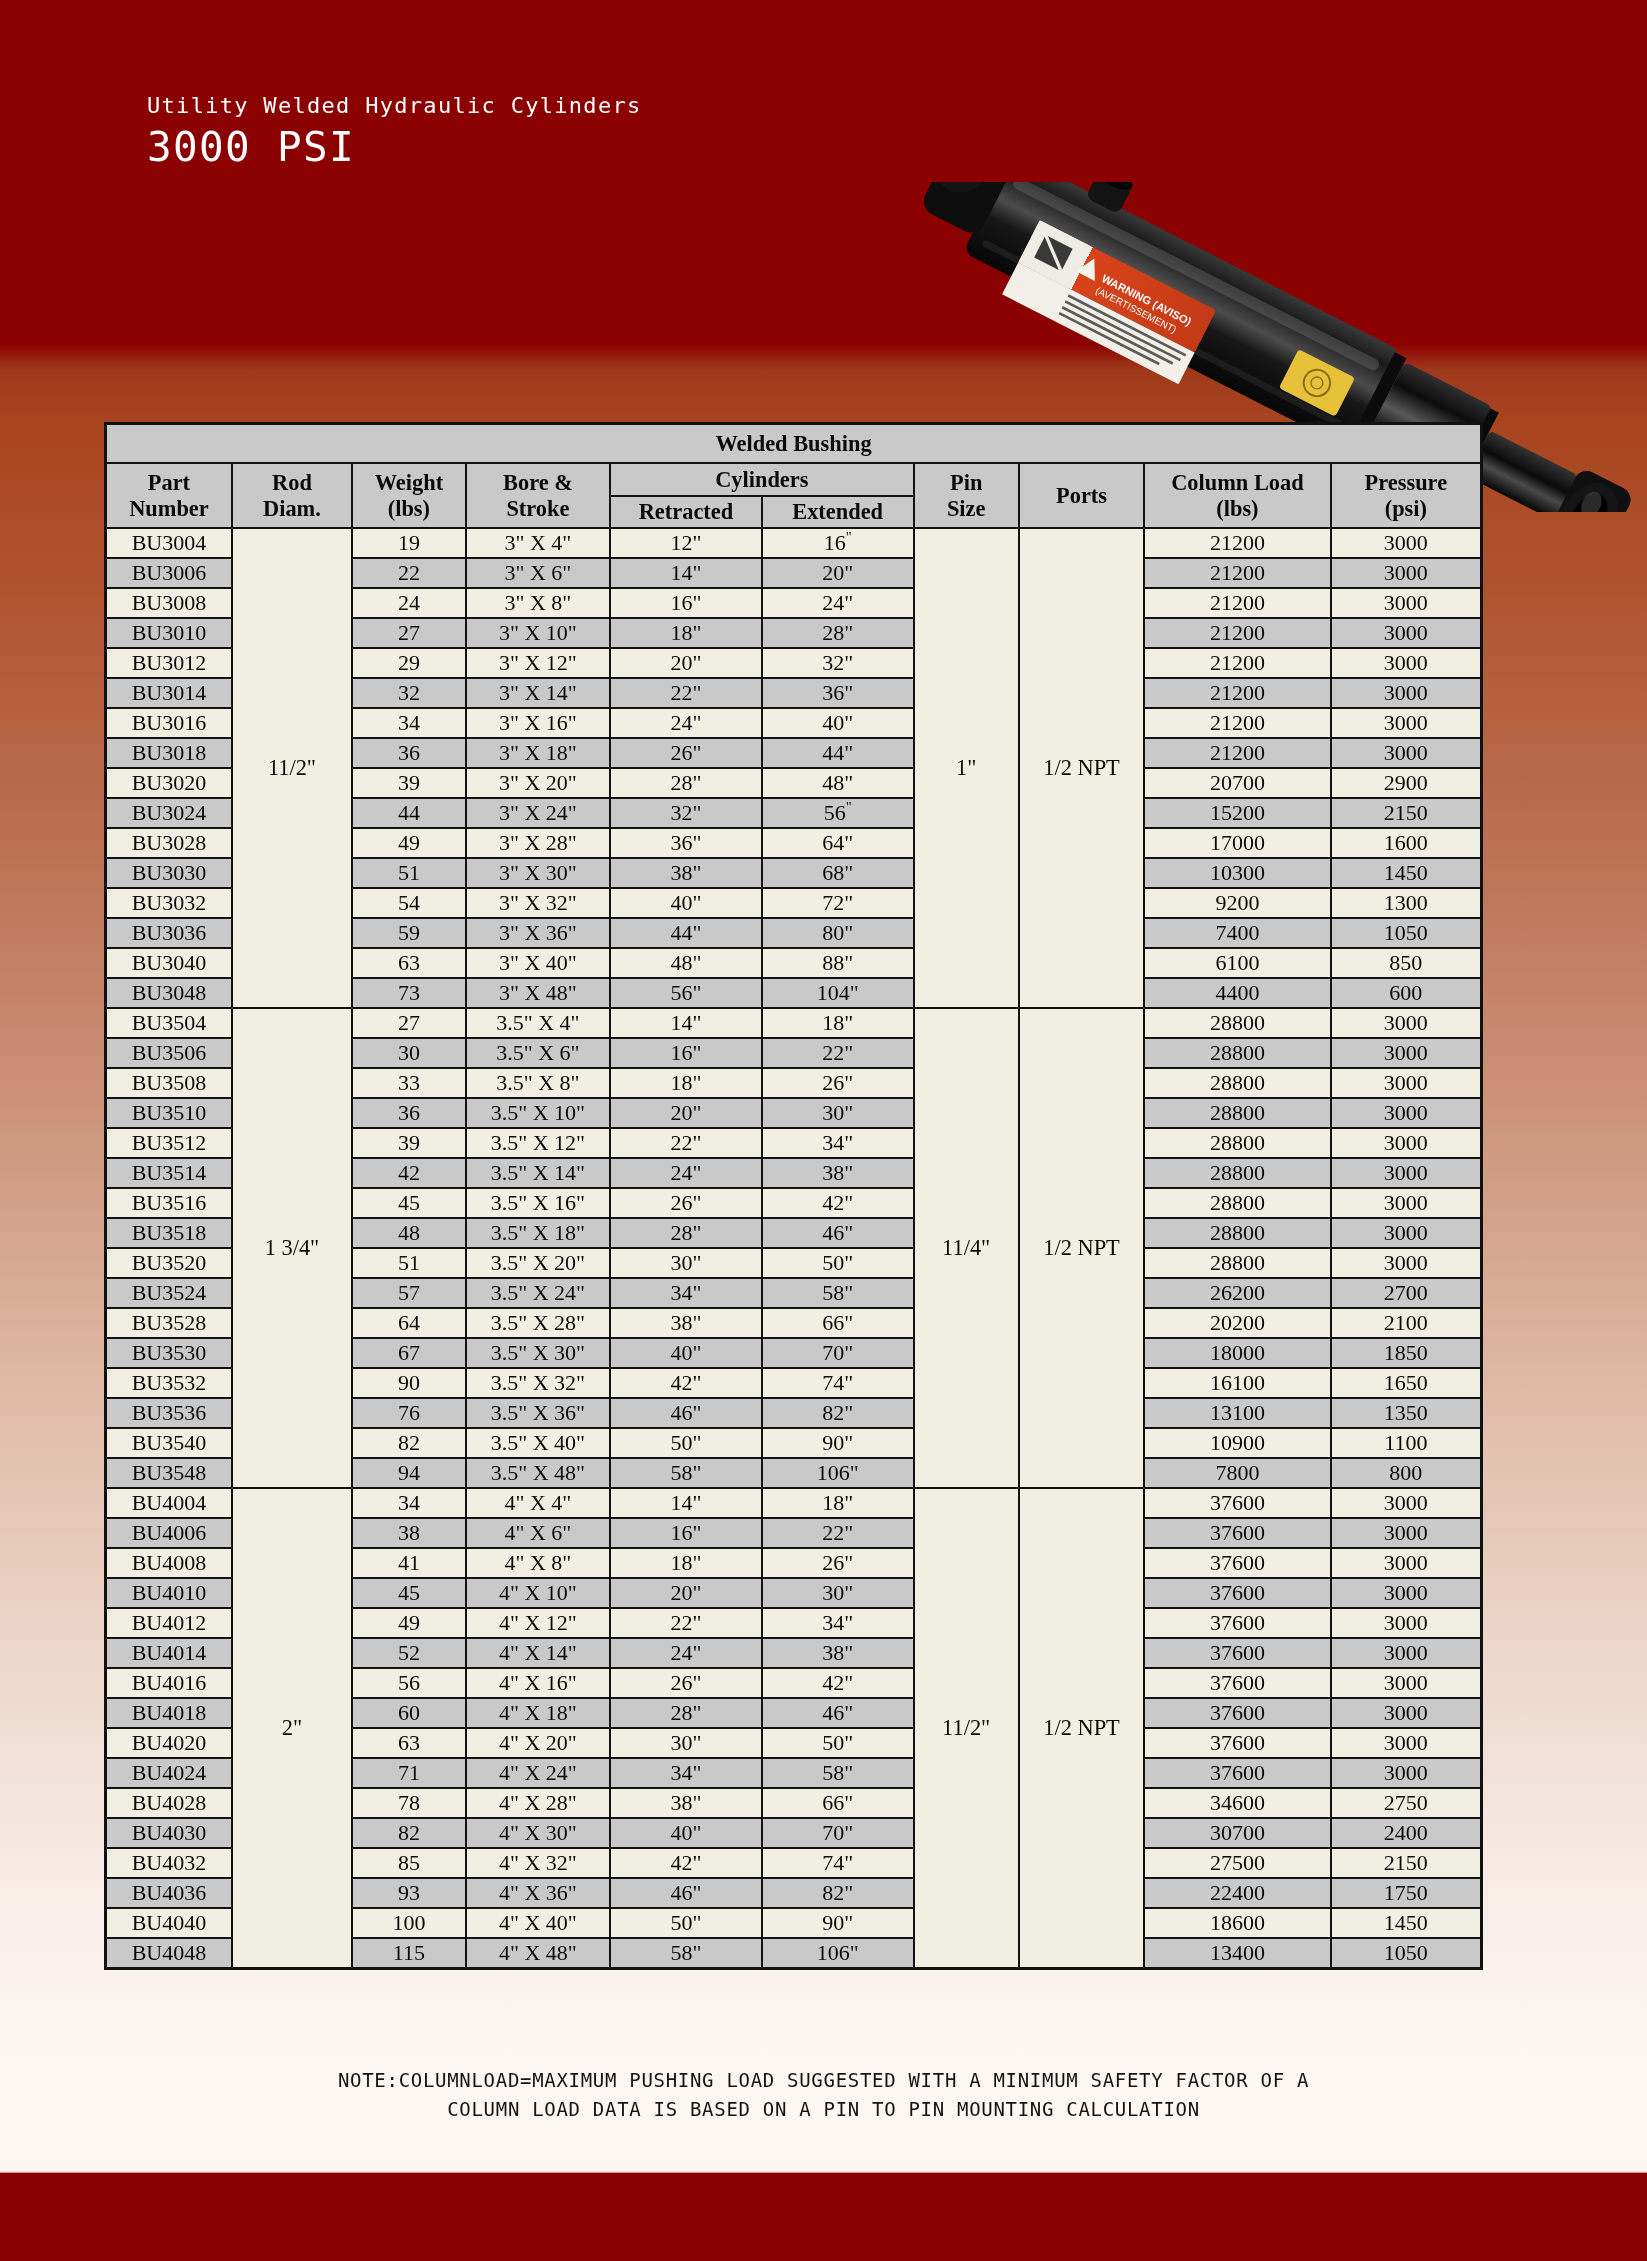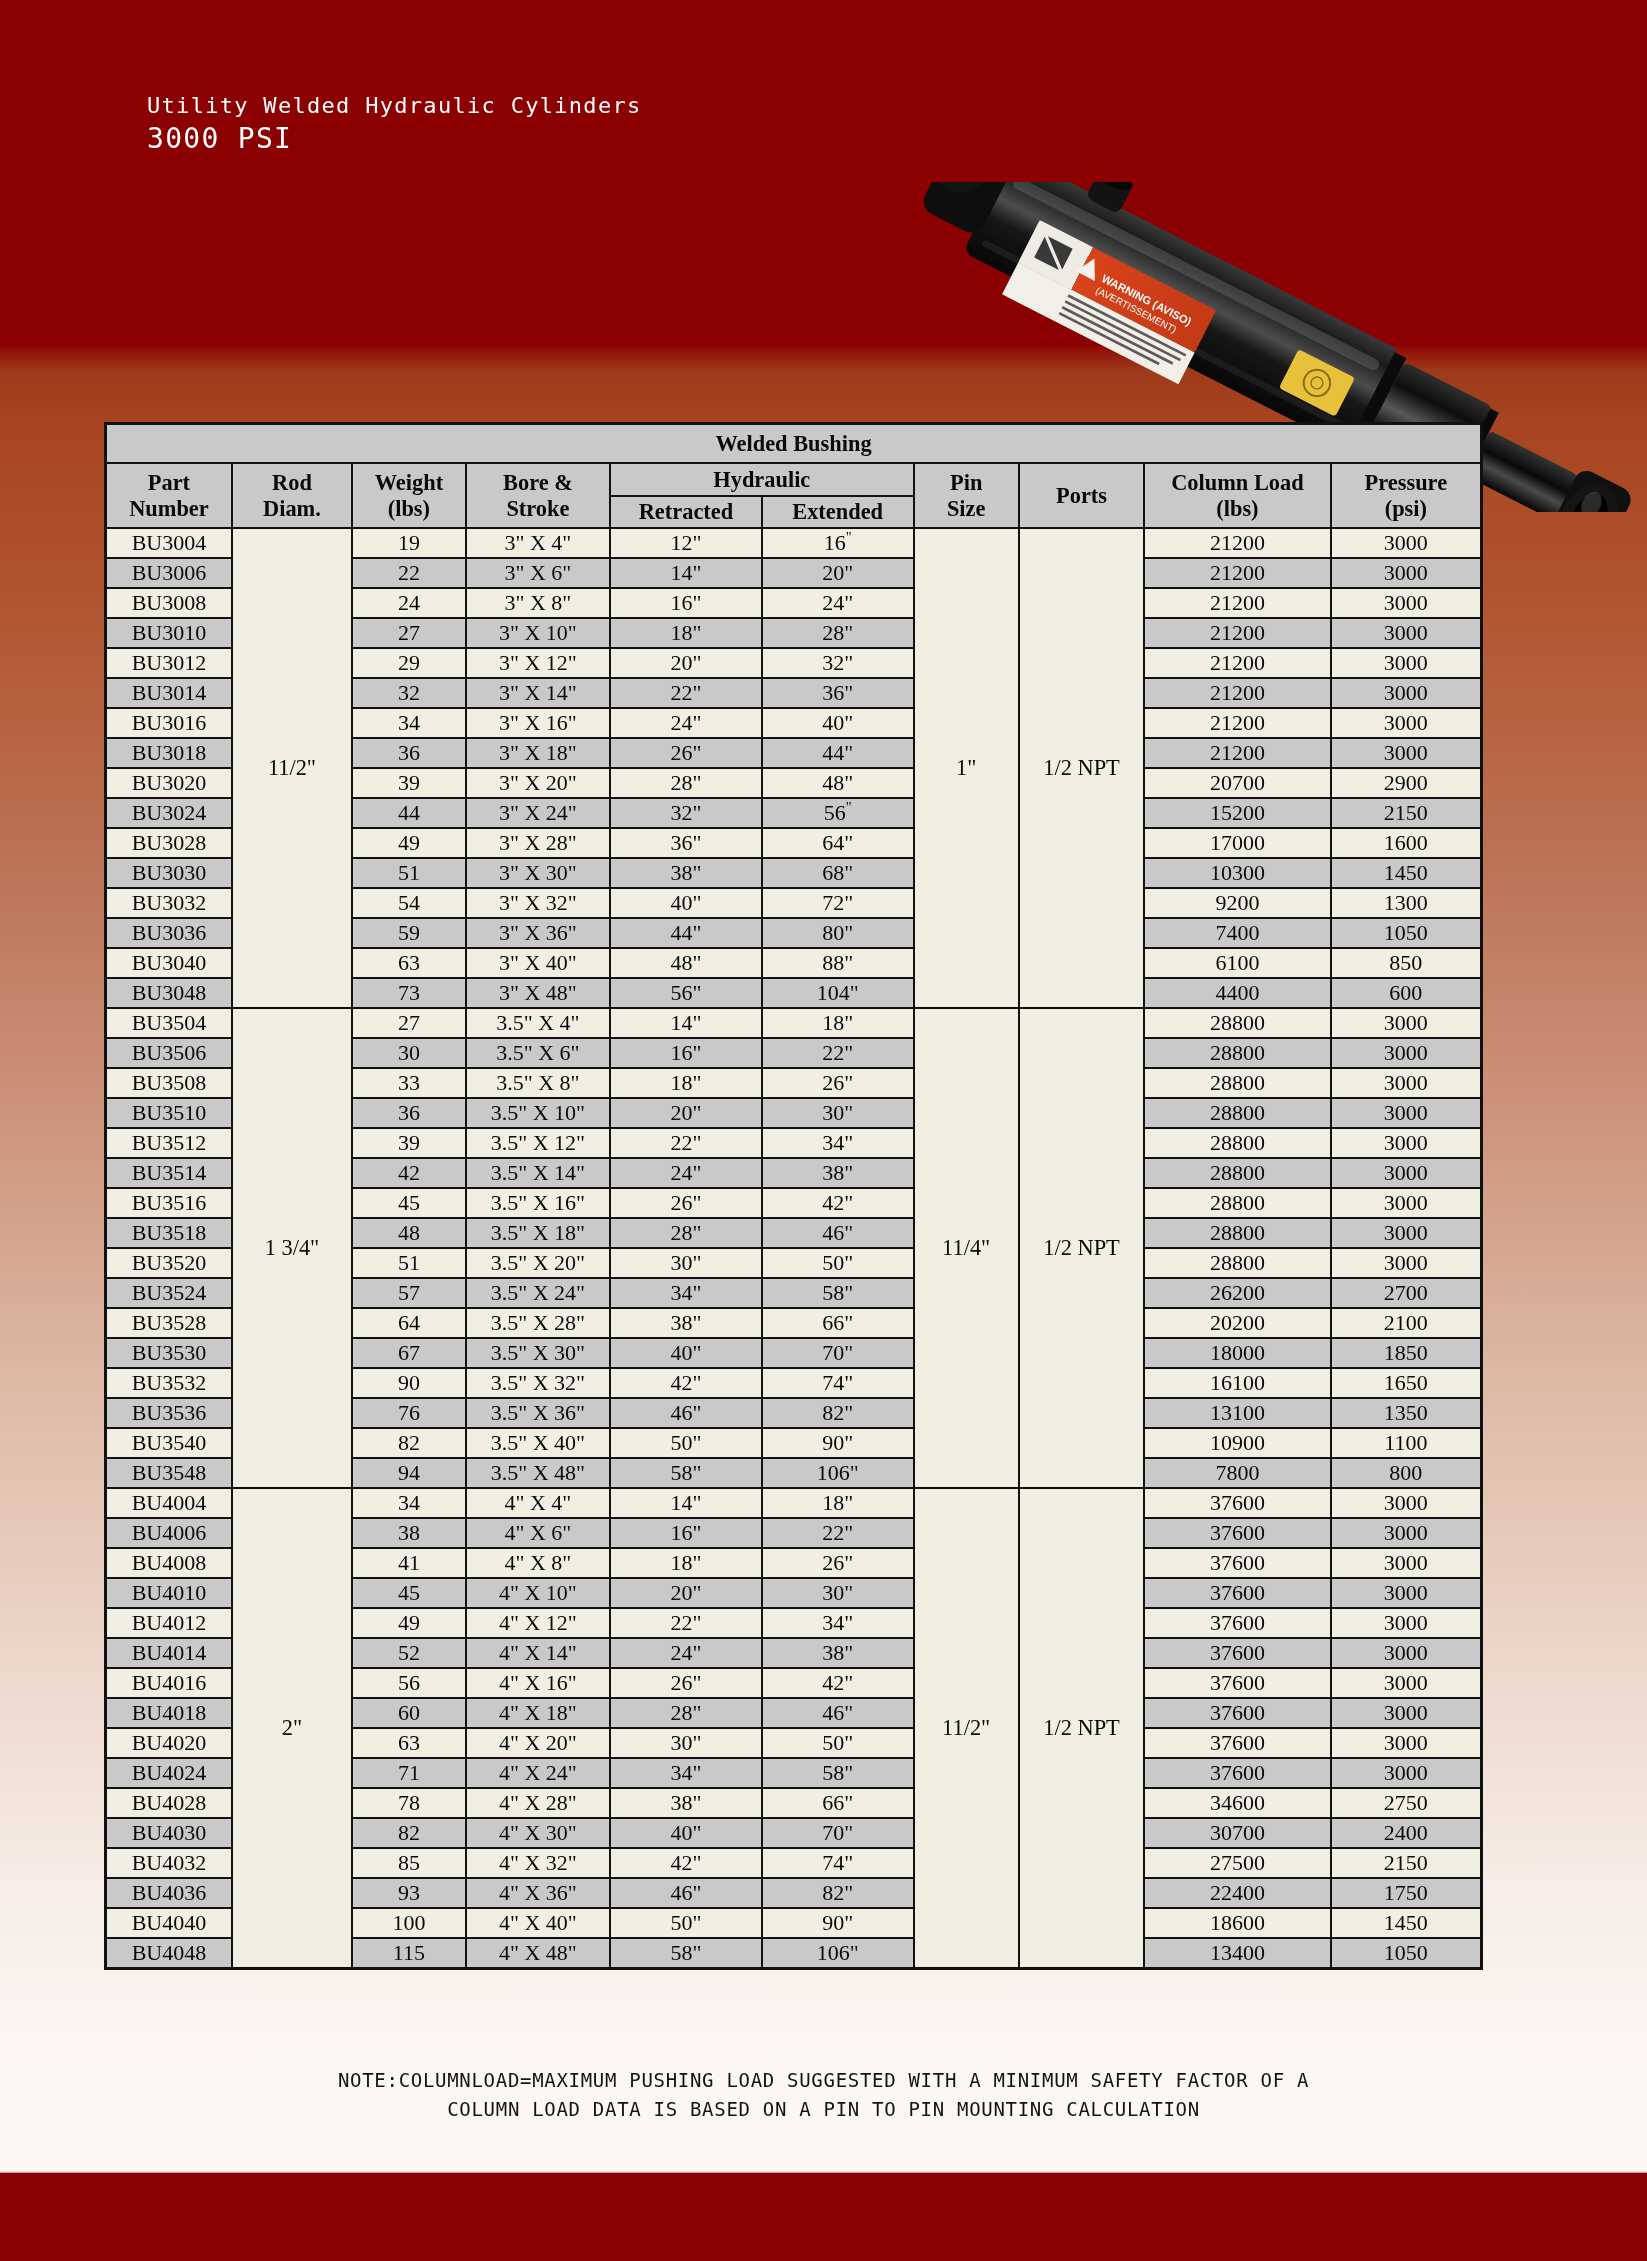--- a/index.html
+++ b/index.html
@@ -39,21 +39,21 @@
 
   
   #title-block{
     position:absolute;left:147px;top:92px;z-index:12;
     color:#ffffff;
     font-family:"DejaVu Sans Mono", monospace;
     letter-spacing:1.3px;
     line-height:1.30;
   }
   #title-line1{font-size:22px;white-space:nowrap;}
-  #title-line2{font-size:28px;white-space:nowrap;}
+  #title-line2{font-size:41px;white-space:nowrap;}
 
   
   #product-photo{
     position:absolute;left:878px;top:182px;width:770px;height:330px;
     z-index:10;overflow:hidden;pointer-events:none;
   }
   #product-photo svg{display:block;}
 
   
   #spec-table-wrap{
@@ -253,21 +253,21 @@
           <div>Diam.</div>
         </th>
         <th class="hdr-tall" rowspan="2">
           <div>Weight</div>
           <div>(lbs)</div>
         </th>
         <th class="hdr-tall" rowspan="2">
           <div>Bore &amp;</div>
           <div>Stroke</div>
         </th>
-        <th colspan="2">Hydraulic</th>
+        <th colspan="2">Cylinders</th>
         <th class="hdr-tall" rowspan="2">
           <div>Pin</div>
           <div>Size</div>
         </th>
         <th class="hdr-tall" rowspan="2">Ports</th>
         <th class="hdr-tall" rowspan="2">
           <div>Column Load</div>
           <div>(lbs)</div>
         </th>
         <th class="hdr-tall" rowspan="2">

